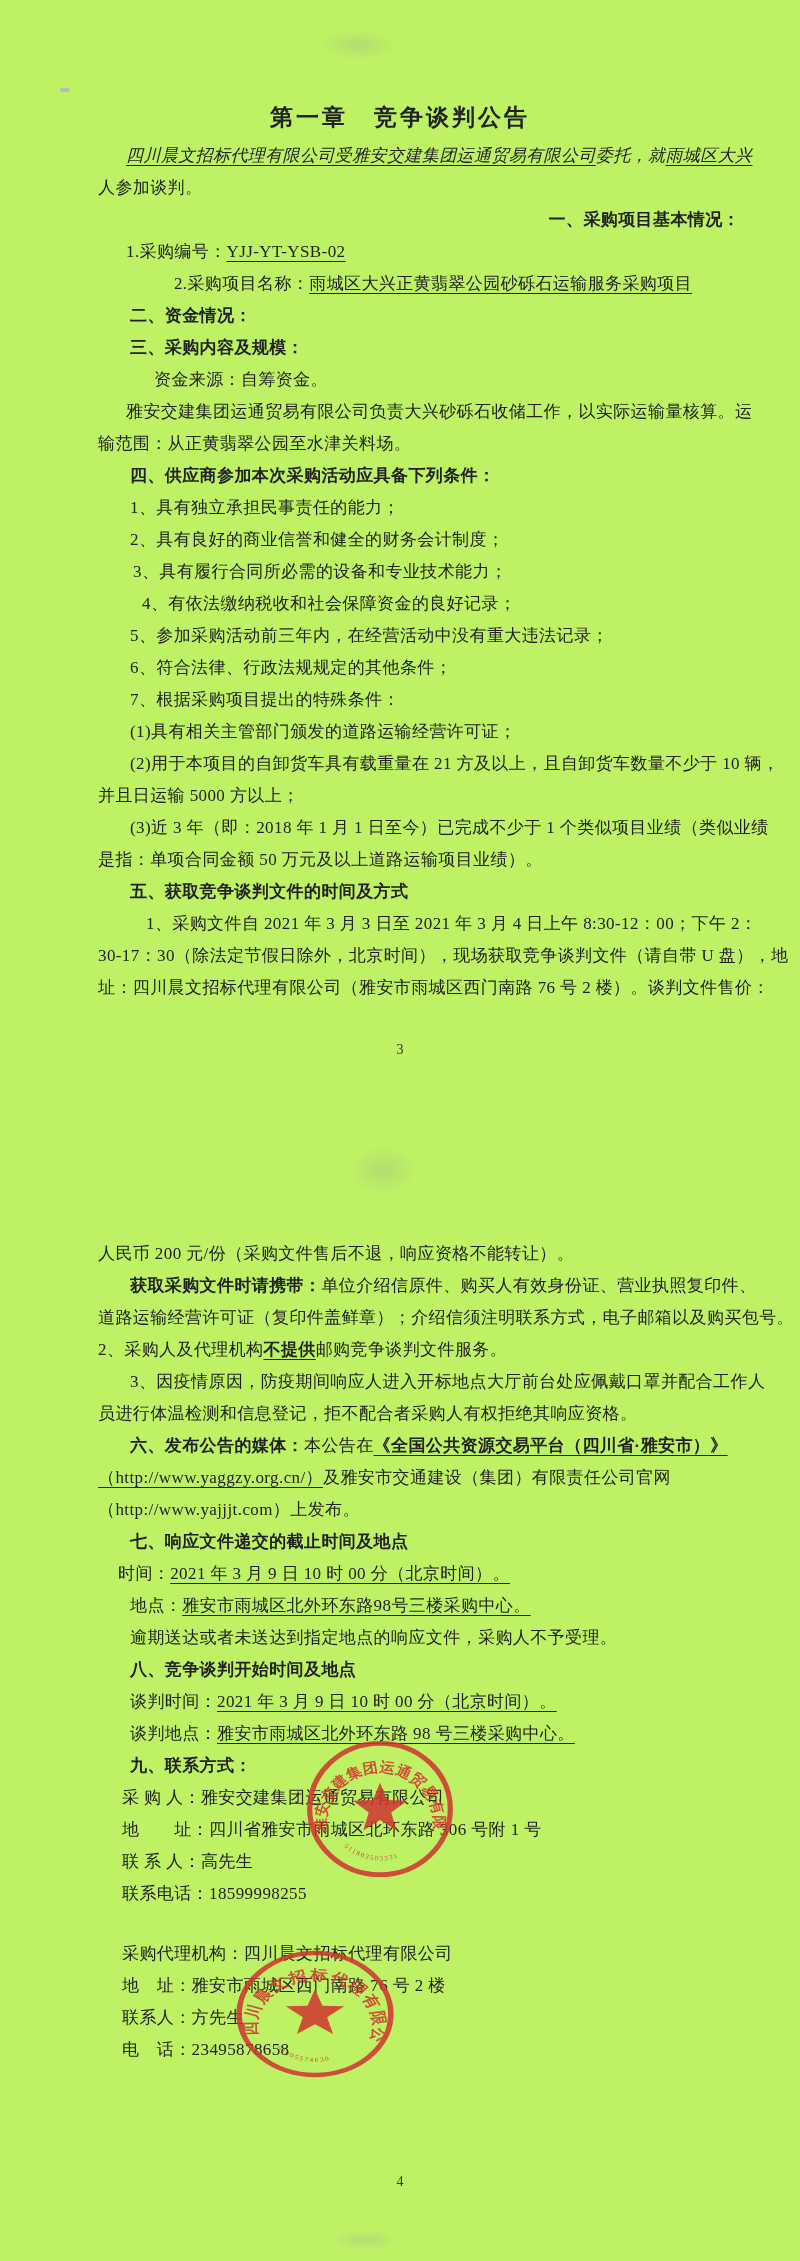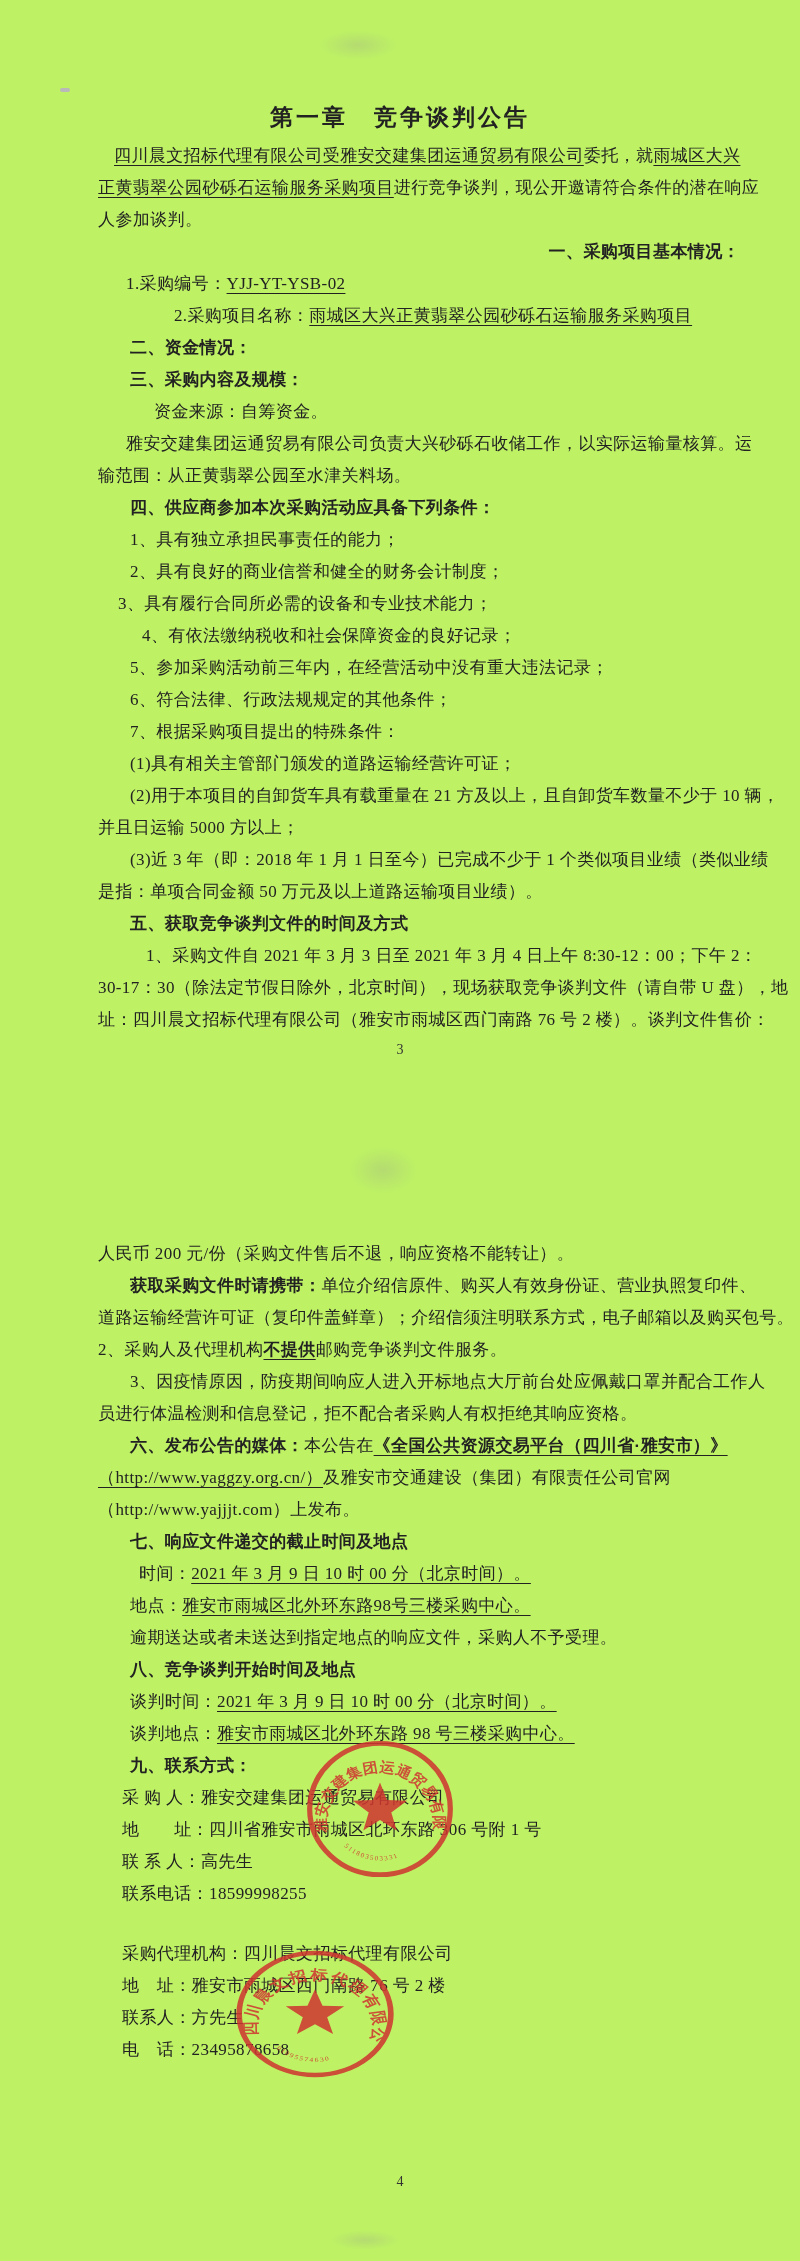--- a/index.html
+++ b/index.html
@@ -31,35 +31,34 @@
 <div id="page">
 
   <div class="speck" style="left:60px;top:88px;width:10px;height:4px;"></div>
   <div class="blob" style="left:318px;top:30px;width:80px;height:30px;"></div>
   <div class="blob" style="left:348px;top:1146px;width:70px;height:48px;"></div>
   <div class="blob" style="left:330px;top:2230px;width:70px;height:20px;"></div>
 
   <div id="doc-title">第一章　竞争谈判公告</div>
 
   <div id="p1" class="textblock">
-      <div class="line" style="margin-left: 16px;"><span class="seg u">四川晨文招标代理有限公司受雅安交建集团运通贸易有限公司</span><span class="seg">委托，就</span><span class="seg u">雨城区大兴</span></div>
-      <div class="line" style="margin-left: 0px;"><span class="seg u">正黄翡翠公园砂砾石运输服务采购项目</span><span class="seg">进行竞争谈判，现公开邀请符合条件的潜在响应</span></div>
+      <div class="line" style="margin-left: 28px; font-style: italic;"><span class="seg u">四川晨文招标代理有限公司受雅安交建集团运通贸易有限公司</span><span class="seg">委托，就</span><span class="seg u">雨城区大兴</span></div>
       <div class="line" style="margin-left: 0px;"><span class="seg">人参加谈判。</span></div>
       <div class="line" style="margin-left: 32px; text-align: right;"><span class="seg b">一、采购项目基本情况：</span></div>
       <div class="line" style="margin-left: 28px;"><span class="seg">1.采购编号：</span><span class="seg u">YJJ-YT-YSB-02</span></div>
       <div class="line" style="margin-left: 28px; text-align: center;"><span class="seg">2.采购项目名称：</span><span class="seg u">雨城区大兴正黄翡翠公园砂砾石运输服务采购项目</span></div>
       <div class="line" style="margin-left: 32px;"><span class="seg b">二、资金情况：</span></div>
       <div class="line" style="margin-left: 32px;"><span class="seg b">三、采购内容及规模：</span></div>
       <div class="line" style="margin-left: 56px;"><span class="seg">资金来源：自筹资金。</span></div>
       <div class="line" style="margin-left: 28px;"><span class="seg">雅安交建集团运通贸易有限公司负责大兴砂砾石收储工作，以实际运输量核算。运</span></div>
       <div class="line" style="margin-left: 0px;"><span class="seg">输范围：从正黄翡翠公园至水津关料场。</span></div>
       <div class="line" style="margin-left: 32px;"><span class="seg b">四、供应商参加本次采购活动应具备下列条件：</span></div>
       <div class="line" style="margin-left: 32px;"><span class="seg">1、具有独立承担民事责任的能力；</span></div>
       <div class="line" style="margin-left: 32px;"><span class="seg">2、具有良好的商业信誉和健全的财务会计制度；</span></div>
-      <div class="line" style="margin-left: 20px;"><span class="seg">3、具有履行合同所必需的设备和专业技术能力；</span></div>
+      <div class="line" style="margin-left: 35px;"><span class="seg">3、具有履行合同所必需的设备和专业技术能力；</span></div>
       <div class="line" style="margin-left: 44px;"><span class="seg">4、有依法缴纳税收和社会保障资金的良好记录；</span></div>
       <div class="line" style="margin-left: 32px;"><span class="seg">5、参加采购活动前三年内，在经营活动中没有重大违法记录；</span></div>
       <div class="line" style="margin-left: 32px;"><span class="seg">6、符合法律、行政法规规定的其他条件；</span></div>
       <div class="line" style="margin-left: 32px;"><span class="seg">7、根据采购项目提出的特殊条件：</span></div>
       <div class="line" style="margin-left: 32px;"><span class="seg">(1)具有相关主管部门颁发的道路运输经营许可证；</span></div>
       <div class="line" style="margin-left: 32px;"><span class="seg">(2)用于本项目的自卸货车具有载重量在 21 方及以上，且自卸货车数量不少于 10 辆，</span></div>
       <div class="line" style="margin-left: 0px;"><span class="seg">并且日运输 5000 方以上；</span></div>
       <div class="line" style="margin-left: 32px;"><span class="seg">(3)近 3 年（即：2018 年 1 月 1 日至今）已完成不少于 1 个类似项目业绩（类似业绩</span></div>
       <div class="line" style="margin-left: 0px;"><span class="seg">是指：单项合同金额 50 万元及以上道路运输项目业绩）。</span></div>
       <div class="line" style="margin-left: 32px;"><span class="seg b">五、获取竞争谈判文件的时间及方式</span></div>
@@ -73,21 +72,21 @@
       <div class="line" style="margin-left: 0px;"><span class="seg">人民币 200 元/份（采购文件售后不退，响应资格不能转让）。</span></div>
       <div class="line" style="margin-left: 32px;"><span class="seg b">获取采购文件时请携带：</span><span class="seg">单位介绍信原件、购买人有效身份证、营业执照复印件、</span></div>
       <div class="line" style="margin-left: 0px;"><span class="seg">道路运输经营许可证（复印件盖鲜章）；介绍信须注明联系方式，电子邮箱以及购买包号。</span></div>
       <div class="line" style=""><span class="seg">2、采购人及代理机构</span><span class="seg b u">不提供</span><span class="seg">邮购竞争谈判文件服务。</span></div>
       <div class="line" style="margin-left: 32px;"><span class="seg">3、因疫情原因，防疫期间响应人进入开标地点大厅前台处应佩戴口罩并配合工作人</span></div>
       <div class="line" style="margin-left: 0px;"><span class="seg">员进行体温检测和信息登记，拒不配合者采购人有权拒绝其响应资格。</span></div>
       <div class="line" style="margin-left: 32px;"><span class="seg b">六、发布公告的媒体：</span><span class="seg">本公告在</span><span class="seg b u">《全国公共资源交易平台（四川省·雅安市）》</span></div>
       <div class="line" style="margin-left: 0px;"><span class="seg u">（http://www.yaggzy.org.cn/）</span><span class="seg">及雅安市交通建设（集团）有限责任公司官网</span></div>
       <div class="line" style="margin-left: 0px;"><span class="seg">（http://www.yajjjt.com）上发布。</span></div>
       <div class="line" style="margin-left: 32px;"><span class="seg b">七、响应文件递交的截止时间及地点</span></div>
-      <div class="line" style="margin-left: 41px;"><span class="seg">时间：</span><span class="seg u">2021 年 3 月 9 日 10 时 00 分（北京时间）。</span></div>
+      <div class="line" style="margin-left: 20px;"><span class="seg">时间：</span><span class="seg u">2021 年 3 月 9 日 10 时 00 分（北京时间）。</span></div>
       <div class="line" style="margin-left: 32px;"><span class="seg">地点：</span><span class="seg u">雅安市雨城区北外环东路98号三楼采购中心。</span></div>
       <div class="line" style="margin-left: 32px;"><span class="seg">逾期送达或者未送达到指定地点的响应文件，采购人不予受理。</span></div>
       <div class="line" style="margin-left: 32px;"><span class="seg b">八、竞争谈判开始时间及地点</span></div>
       <div class="line" style="margin-left: 32px;"><span class="seg">谈判时间：</span><span class="seg u">2021 年 3 月 9 日 10 时 00 分（北京时间）。</span></div>
       <div class="line" style="margin-left: 32px;"><span class="seg">谈判地点：</span><span class="seg u">雅安市雨城区北外环东路 98 号三楼采购中心。</span></div>
       <div class="line" style="margin-left: 32px;"><span class="seg b">九、联系方式：</span></div>
       <div class="line" style="margin-left: 24px;"><span class="seg">采 购 人：雅安交建集团运通贸易有限公司</span></div>
       <div class="line" style="margin-left: 24px;"><span class="seg">地　　址：四川省雅安市雨城区北环东路 306 号附 1 号</span></div>
       <div class="line" style="margin-left: 24px;"><span class="seg">联 系 人：高先生</span></div>
       <div class="line" style="margin-left: 24px;"><span class="seg">联系电话：18599998255</span></div>

